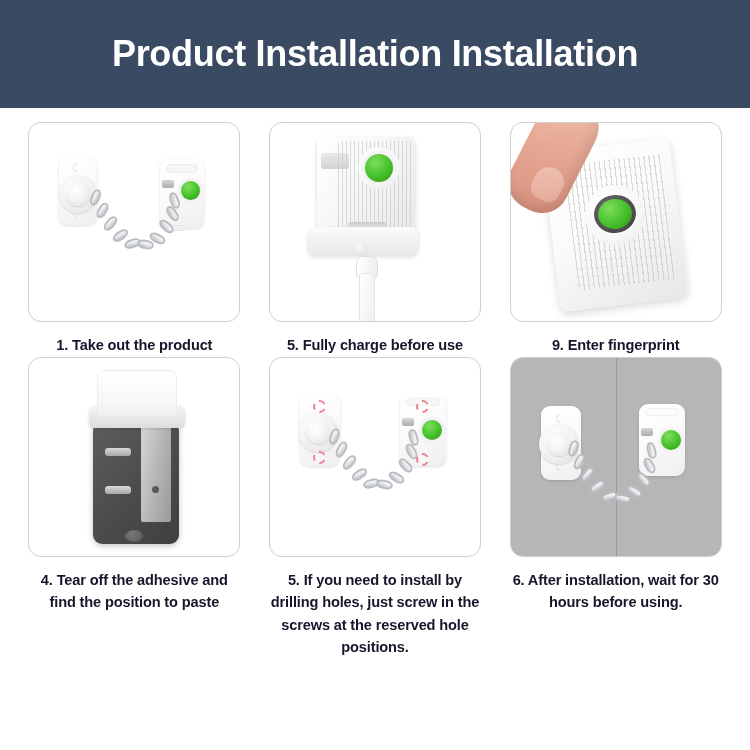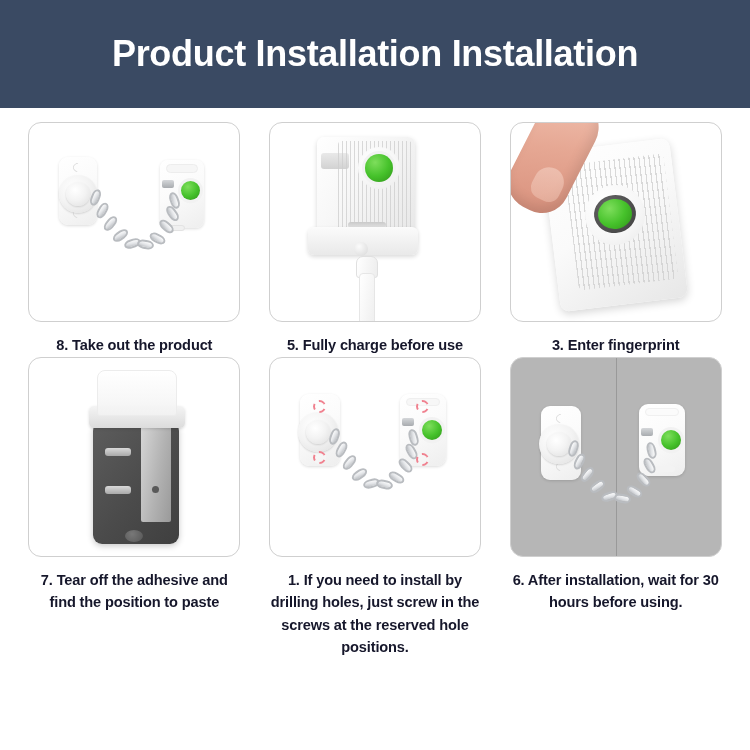--- a/index.html
+++ b/index.html
@@ -304,21 +304,21 @@
       <div class="chain-link" style="left:69px;  top:79px;  width:9px;  height:17px; transform:rotate(30deg);"></div>
       <div class="chain-link" style="left:77px;  top:92px;  width:9px;  height:17px; transform:rotate(40deg);"></div>
       <div class="chain-link" style="left:87px;  top:104px; width:9px;  height:17px; transform:rotate(55deg);"></div>
       <div class="chain-link" style="left:99px;  top:112px; width:9px;  height:17px; transform:rotate(72deg);"></div>
       <div class="chain-link" style="left:112px; top:113px; width:9px;  height:17px; transform:rotate(100deg);"></div>
       <div class="chain-link" style="left:124px; top:107px; width:9px;  height:17px; transform:rotate(118deg);"></div>
       <div class="chain-link" style="left:133px; top:95px;  width:9px;  height:17px; transform:rotate(132deg);"></div>
       <div class="chain-link" style="left:139px; top:82px;  width:9px;  height:17px; transform:rotate(145deg);"></div>
       <div class="chain-link" style="left:141px; top:69px;  width:9px;  height:17px; transform:rotate(160deg);"></div>
     </div>
-    <div class="caption">8. Take out the product</div>
+    <div class="caption">1. Take out the product</div>
   </div>
 
   <div class="step-cell">
     <div class="panel">
       <div class="p2-body"></div>
       <div class="p2-sidetab"></div>
       <div class="p2-ribs"></div>
       <div class="p2-halo"></div>
       <div class="sensor p2-sensor"></div>
       <div class="p2-slot"></div>
@@ -333,35 +333,35 @@
   <div class="step-cell">
     <div class="panel">
       <div class="p3-device"></div>
       <div class="p3-ribs"></div>
       <div class="p3-halo"></div>
       <div class="p3-sensor-ring"></div>
       <div class="sensor p3-sensor"></div>
       <div class="p3-finger"></div>
       <div class="p3-nail"></div>
     </div>
-    <div class="caption">3. Enter fingerprint</div>
+    <div class="caption">9. Enter fingerprint</div>
   </div>
 
   <div class="step-cell">
     <div class="panel">
       <div class="p4-back"></div>
       <div class="p4-metal"></div>
       <div class="p4-metal-hole"></div>
       <div class="p4-prong1"></div>
       <div class="p4-prong2"></div>
       <div class="p4-bottom-knob"></div>
       <div class="p4-adhesive-base"></div>
       <div class="p4-adhesive-peel"></div>
     </div>
-    <div class="caption">7. Tear off the adhesive and find the position to paste</div>
+    <div class="caption">4. Tear off the adhesive and find the position to paste</div>
   </div>
 
   <div class="step-cell">
     <div class="panel">
       <div class="plate p5-plate-l"></div>
       <div class="rosette p5-rosette"></div>
       <div class="rosette p5-rosette2"></div>
       <div class="plate p5-plate-r"></div>
       <div class="p5-topbar"></div>
       <div class="p5-hook"></div>
@@ -376,21 +376,21 @@
       <div class="chain-link" style="left:122px; top:111px; width:9px; height:17px; transform:rotate(120deg);"></div>
       <div class="chain-link" style="left:131px; top:99px;  width:9px; height:17px; transform:rotate(136deg);"></div>
       <div class="chain-link" style="left:137px; top:85px;  width:9px; height:17px; transform:rotate(150deg);"></div>
       <div class="chain-link" style="left:139px; top:71px;  width:9px; height:17px; transform:rotate(164deg);"></div>
 
       <div class="screw-marker" style="left:43px;  top:42px;"></div>
       <div class="screw-marker" style="left:43px;  top:93px;"></div>
       <div class="screw-marker" style="left:146px; top:42px;"></div>
       <div class="screw-marker" style="left:146px; top:95px;"></div>
     </div>
-    <div class="caption">1. If you need to install by drilling holes, just screw in the screws at the reserved hole positions.</div>
+    <div class="caption">5. If you need to install by drilling holes, just screw in the screws at the reserved hole positions.</div>
   </div>
 
   <div class="step-cell">
     <div class="panel gray-bg">
       <div class="p6-seam"></div>
       <div class="plate p6-plate-l">
         <div class="plate-notch" style="left:15px; top:8px;"></div>
         <div class="plate-notch" style="left:15px; top:56px;"></div>
       </div>
       <div class="rosette p6-rosette"></div>

